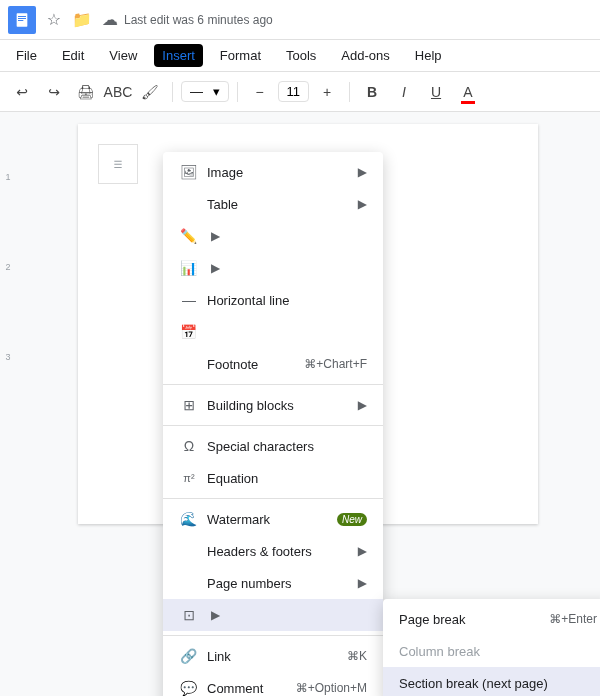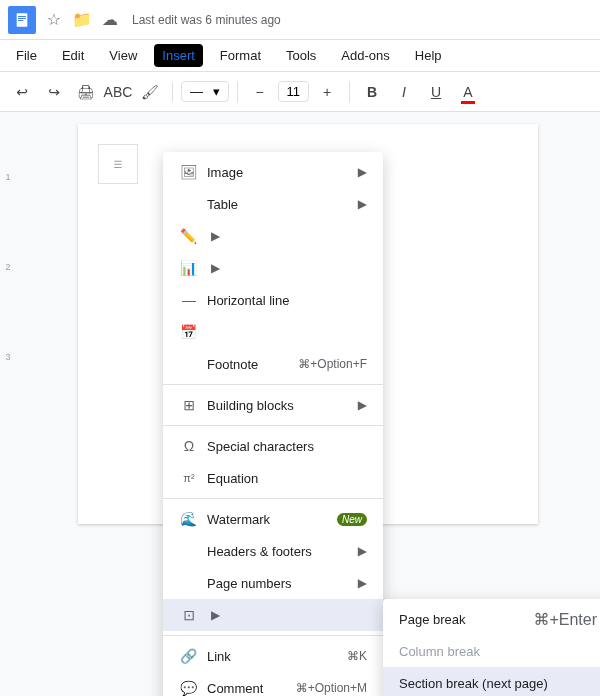--- a/index.html
+++ b/index.html
@@ -49,21 +49,21 @@
       height: 20px;
       display: flex;
       align-items: center;
       justify-content: center;
       color: #5f6368;
       font-size: 16px;
     }
     .last-edited {
       font-size: 12px;
       color: #5f6368;
-      margin-left: 12px;
+      margin-left: 4px;
     }
 
     
     .menu-bar {
       background: #fff;
       height: 32px;
       display: flex;
       align-items: center;
       padding: 0 8px;
       border-bottom: 1px solid #e0e0e0;
@@ -233,21 +233,21 @@
       align-items: center;
       padding: 6px 16px;
       cursor: pointer;
       color: #202124;
       font-size: 13px;
       min-height: 32px;
     }
     .submenu-item.highlighted { background: #e8eaf6; }
     .submenu-item.disabled { color: #9aa0a6; cursor: default; }
     .submenu-item .item-label { flex: 1; }
-    .submenu-item .item-shortcut { color: #5f6368; font-size: 16px; text-align: right; }
+    .submenu-item .item-shortcut { color: #5f6368; font-size: 12px; text-align: right; }
   </style>
 </head>
 <body>
 
 <div class="title-bar">
   <div class="app-icon">
     <svg width="16" height="16" viewBox="0 0 24 24">
         <rect x="4" y="2" width="16" height="20" rx="1" fill="white"></rect>
         <rect x="6" y="6" width="12" height="1.5" fill="#4285f4"></rect>
         <rect x="6" y="9" width="12" height="1.5" fill="#4285f4"></rect>
@@ -342,21 +342,21 @@
       <div class="menu-dropdown-item">
         <span class="item-icon">—</span>
         <span class="item-label">Horizontal line</span>
       </div>
       <div class="menu-dropdown-item">
         <span class="item-icon">📅</span>
       </div>
       <div class="menu-dropdown-item">
         <span class="item-icon"></span>
         <span class="item-label">Footnote</span>
-        <span class="item-shortcut">⌘+Option+F</span>
+        <span class="item-shortcut">⌘+Chart+F</span>
       </div>
 
       <div class="menu-divider"></div>
 
       <div class="menu-dropdown-item">
         <span class="item-icon">⊞</span>
         <span class="item-label">Building blocks</span>
         <span class="item-arrow">▶</span>
       </div>
 

